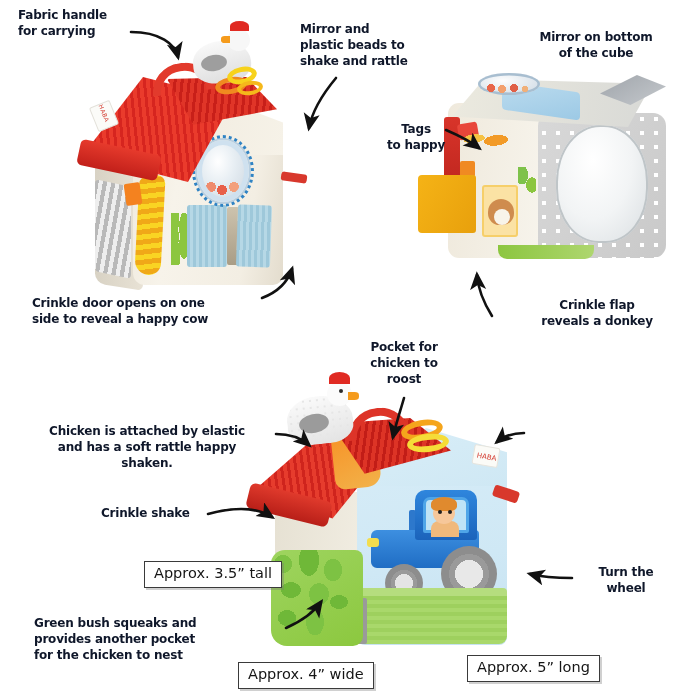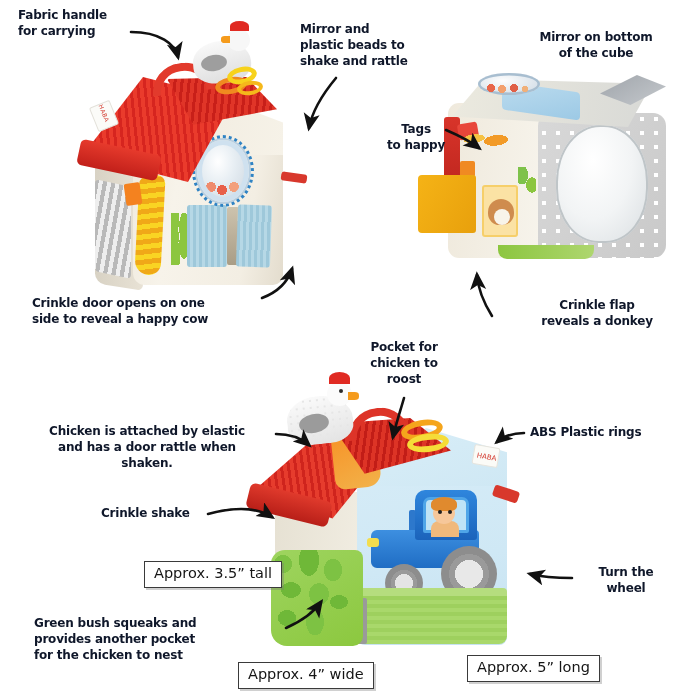--- a/index.html
+++ b/index.html
@@ -581,24 +581,23 @@
 reveals a donkey</div>
 
   <div class="anno l" style="left:32px; top:296px;">Crinkle door opens on one
 side to reveal a happy cow</div>
 
   <div class="anno c" style="left:338px; top:340px; width:132px;">Pocket for
 chicken to
 roost</div>
 
   <div class="anno c" style="left:16px; top:424px; width:262px;">Chicken is attached by elastic
-and has a door rattle when
+and has a soft rattle happy
 shaken.</div>
 
-  <div class="anno l" style="left:530px; top:425px;">ABS Plastic rings</div>
 
   <div class="anno l" style="left:101px; top:506px;">Crinkle shake</div>
 
   <div class="anno l" style="left:34px; top:616px;">Green bush squeaks and
 provides another pocket
 for the chicken to nest</div>
 
   <div class="anno c" style="left:578px; top:565px; width:96px;">Turn the
 wheel</div>
 

